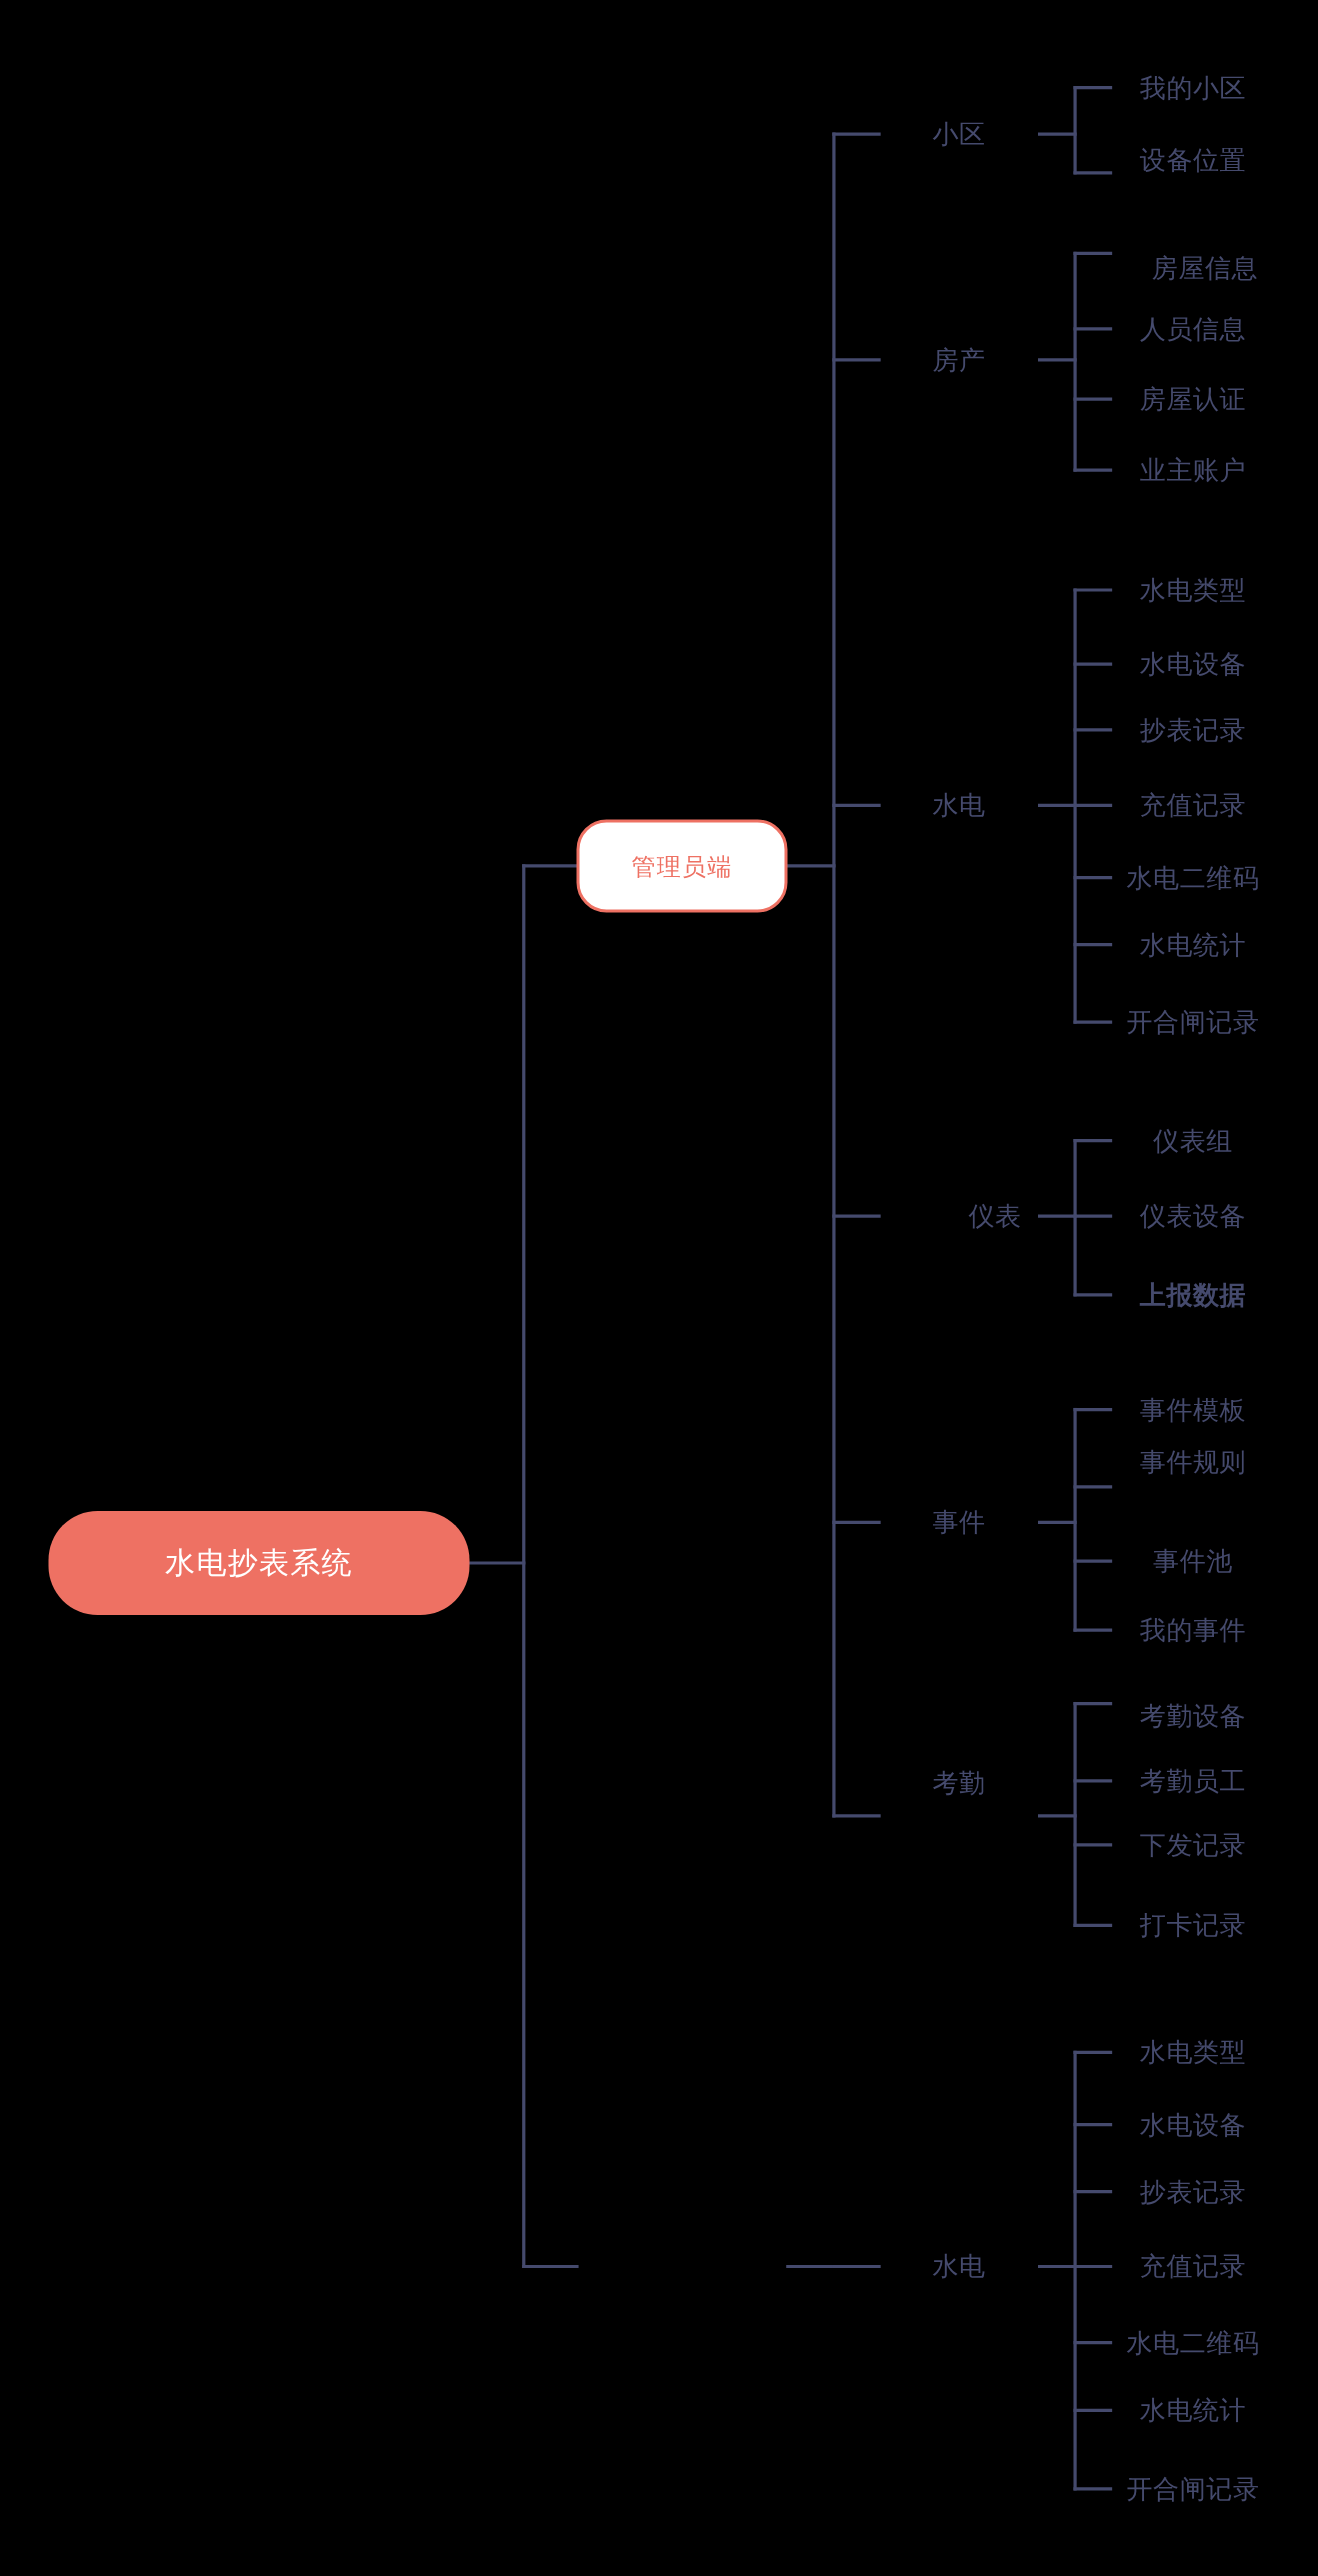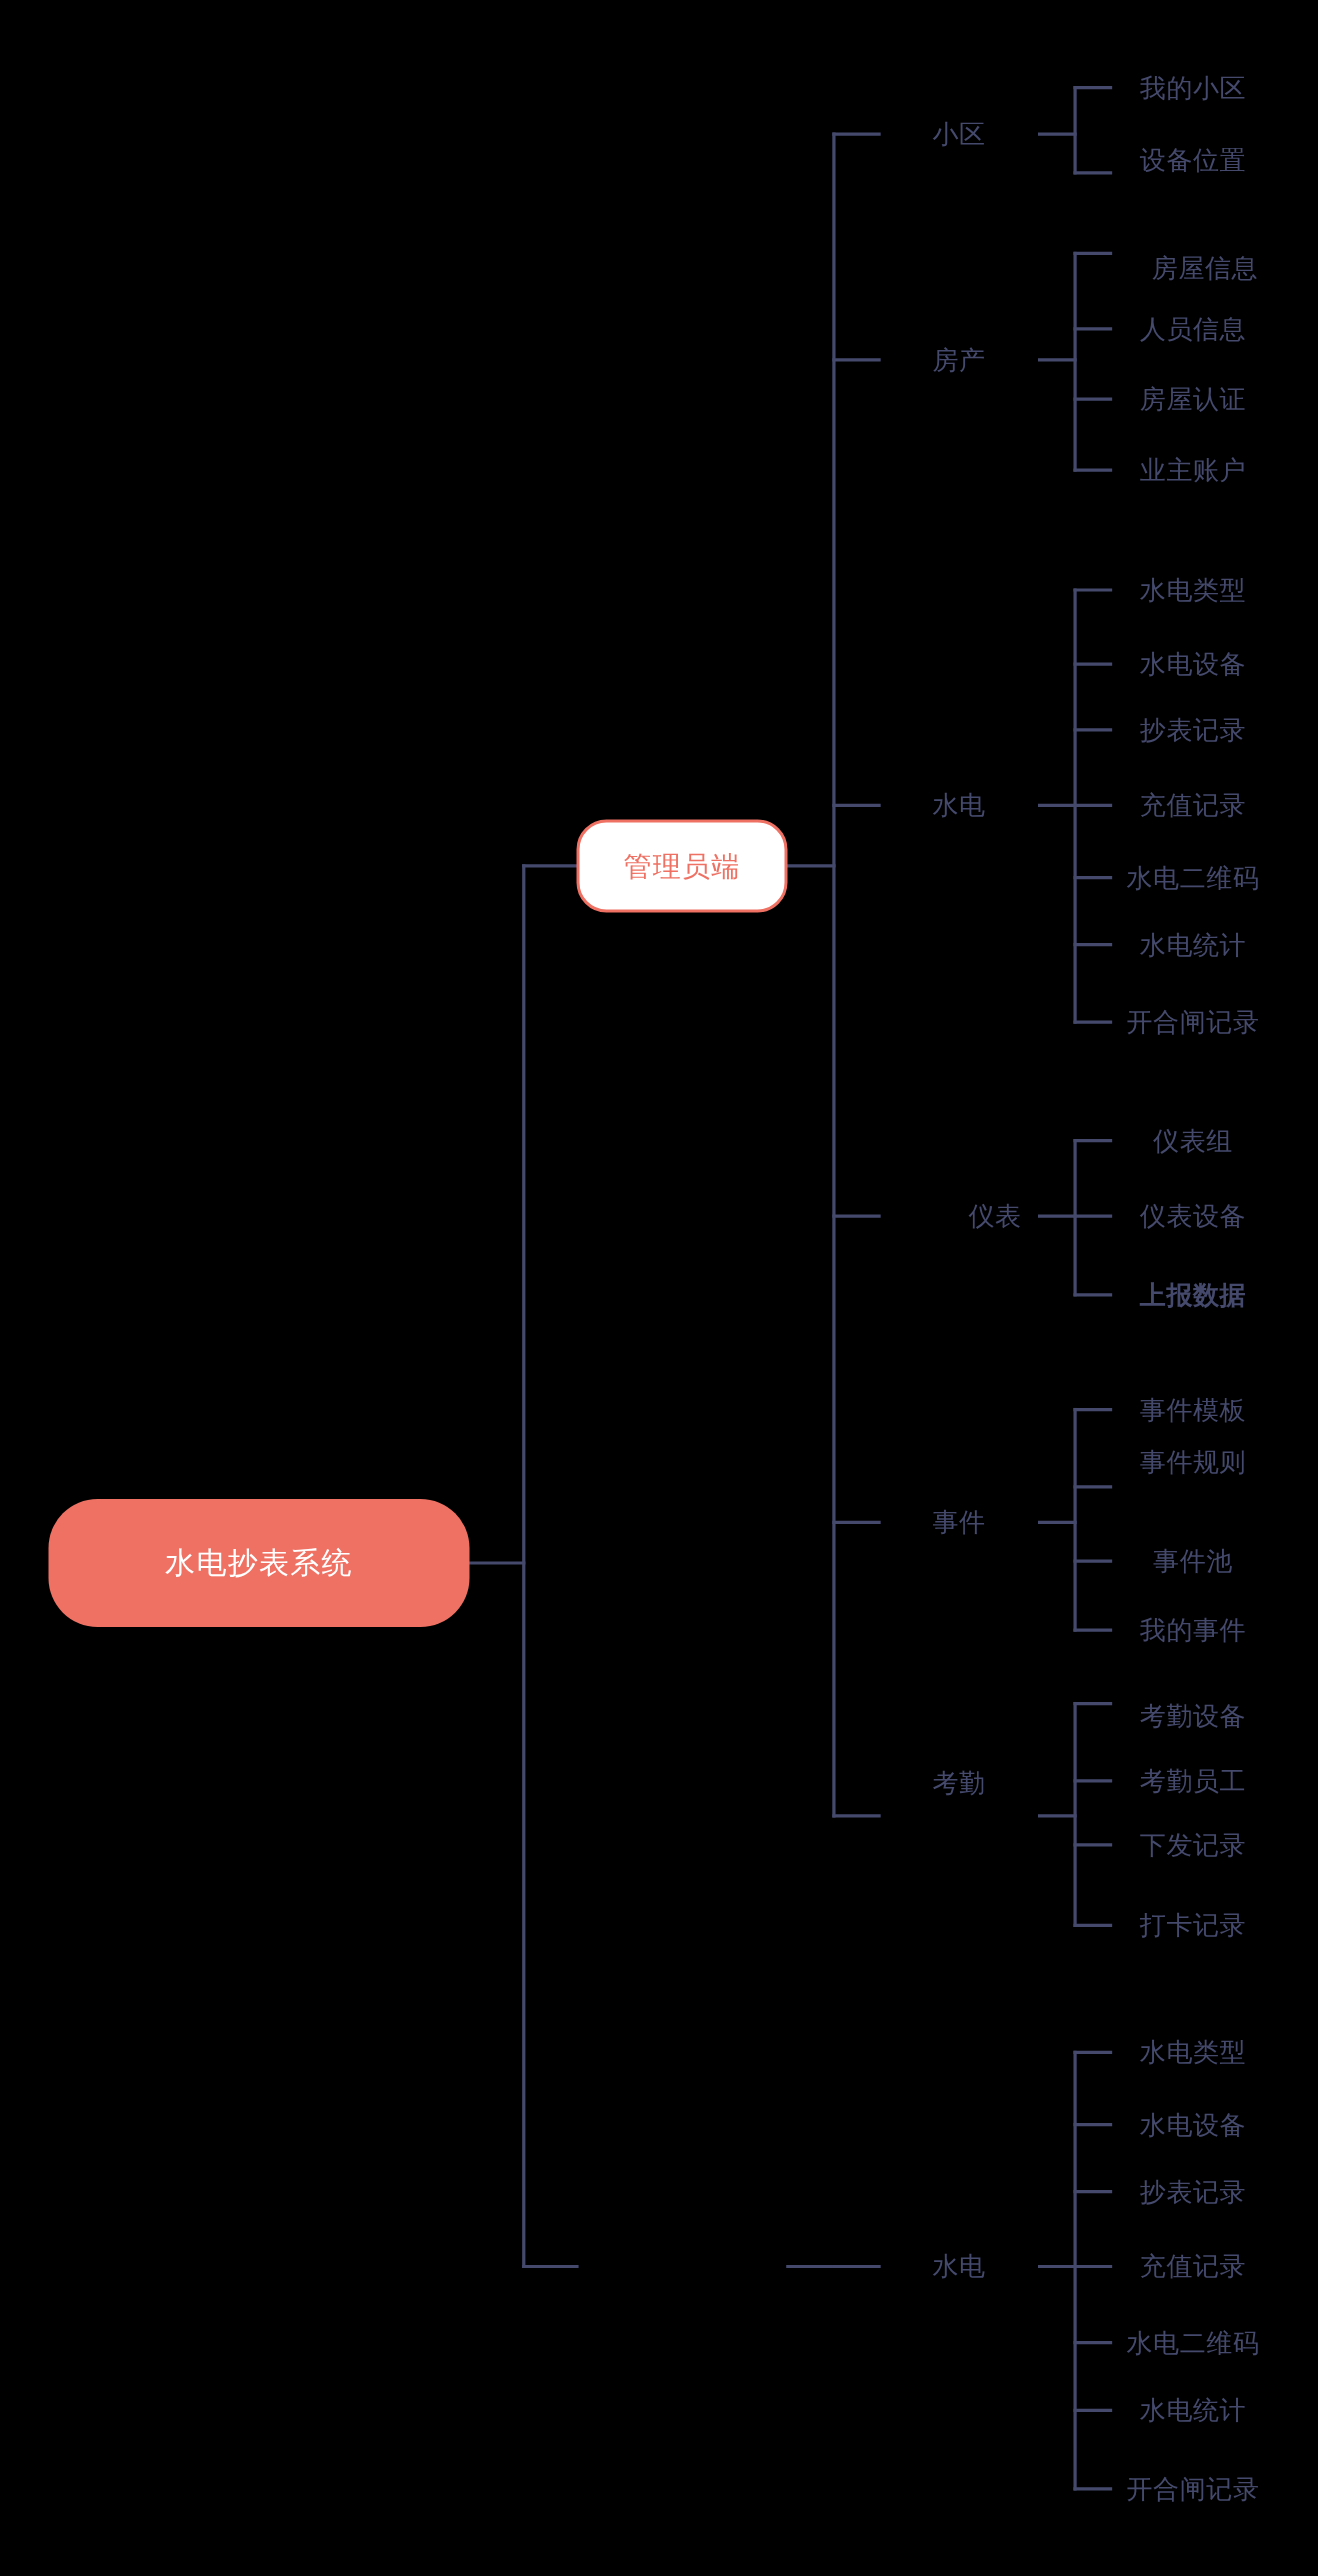--- a/index.html
+++ b/index.html
@@ -55,21 +55,21 @@
   }
   .branch-box {
     position: absolute;
     transform: translate(-50%, -50%);
     display: flex;
     align-items: center;
     justify-content: center;
     background: var(--branch-fill, #ffffff);
     border: 3.2px solid var(--branch-border, #ee7163);
     color: var(--branch-text, #ee7163);
-    font-size: 28px;
+    font-size: 24px;
     font-weight: 500;
     letter-spacing: 1.3px;
     border-radius: 30px;
     box-sizing: border-box;
     white-space: nowrap;
   }
 </style>
 </head>
 <body>
 
@@ -129,21 +129,21 @@
       <line x1="1667" y1="3183" x2="1667" y2="3860" stroke="#454a6d" stroke-width="5" stroke-linecap="square"></line>
       <line x1="1667" y1="3183" x2="1722" y2="3183" stroke="#454a6d" stroke-width="5" stroke-linecap="square"></line>
       <line x1="1667" y1="3295" x2="1722" y2="3295" stroke="#454a6d" stroke-width="5" stroke-linecap="square"></line>
       <line x1="1667" y1="3399" x2="1722" y2="3399" stroke="#454a6d" stroke-width="5" stroke-linecap="square"></line>
       <line x1="1667" y1="3515" x2="1722" y2="3515" stroke="#454a6d" stroke-width="5" stroke-linecap="square"></line>
       <line x1="1667" y1="3633" x2="1722" y2="3633" stroke="#454a6d" stroke-width="5" stroke-linecap="square"></line>
       <line x1="1667" y1="3738" x2="1722" y2="3738" stroke="#454a6d" stroke-width="5" stroke-linecap="square"></line>
       <line x1="1667" y1="3860" x2="1722" y2="3860" stroke="#454a6d" stroke-width="5" stroke-linecap="square"></line>
     </svg>
   <div id="nodes">
-      <div class="root-box" style="left: 259px; top: 1563px; width: 421px; height: 128px;">水电抄表系统</div>
+      <div class="root-box" style="left: 259px; top: 1563px; width: 421px; height: 104px;">水电抄表系统</div>
       <div class="branch-box" style="left: 682px; top: 866px; width: 211px; height: 93px;">管理员端</div>
       <div class="node-label" style="left: 959px; top: 134px;">小区</div>
       <div class="node-label" style="left: 1193px; top: 88px;">我的小区</div>
       <div class="node-label" style="left: 1193px; top: 160px;">设备位置</div>
       <div class="node-label" style="left: 959px; top: 360px;">房产</div>
       <div class="node-label" style="left: 1193px; top: 268px; margin-left: 12px;">房屋信息</div>
       <div class="node-label" style="left: 1193px; top: 329px;">人员信息</div>
       <div class="node-label" style="left: 1193px; top: 399px;">房屋认证</div>
       <div class="node-label" style="left: 1193px; top: 470px;">业主账户</div>
       <div class="node-label" style="left: 959px; top: 805px;">水电</div>

